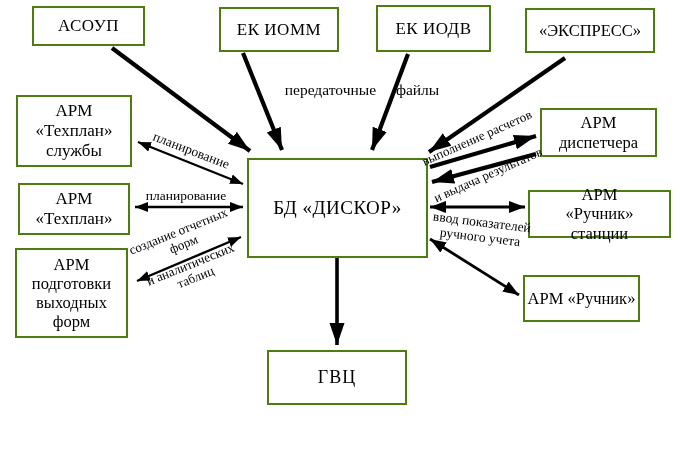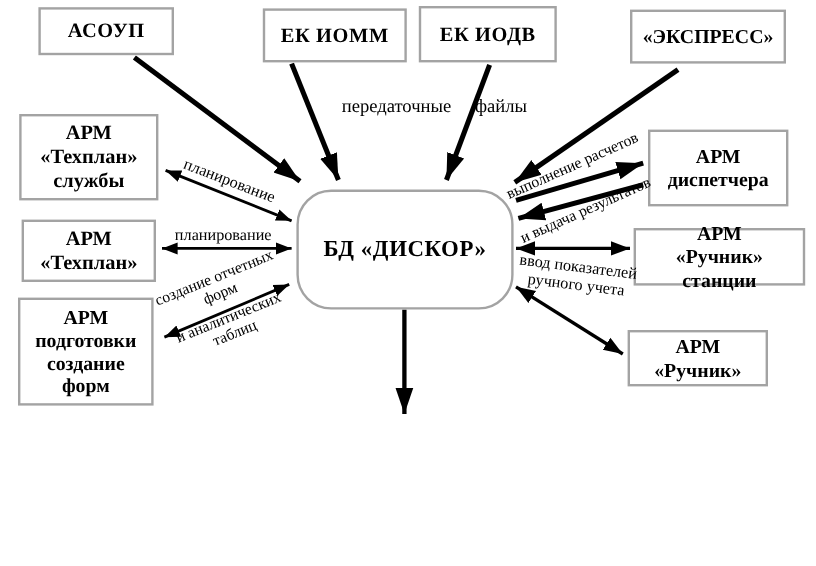--- a/index.html
+++ b/index.html
@@ -4,34 +4,34 @@
 <style>
   html,body{margin:0;padding:0;background:#ffffff;}
   #page{
     position:relative;width:680px;height:472px;background:#ffffff;
     font-family:"Liberation Serif","DejaVu Serif",serif;color:#000;
     overflow:hidden;
   }
   #arrows{position:absolute;left:0;top:0;z-index:1;}
   #arrows line{stroke:#000;}
   .box{
-    position:absolute;z-index:2;background:#ffffff;border:2px solid #a3a3a3;
+    position:absolute;z-index:2;background:#ffffff;border:2px solid #4d7c0f;
     display:flex;align-items:center;justify-content:center;text-align:center;
-    font-size:17px;line-height:1.16;box-sizing:border-box;font-weight:bold;
+    font-size:17px;line-height:1.16;box-sizing:border-box;
   }
   
   #b-asoup{left:32px;top:6px;width:113px;height:40px;letter-spacing:.5px;}
   #b-iomm{left:195px;top:7px;width:120px;height:45px;letter-spacing:.5px;margin-left:24px;}
-  #b-iodv{left:349px;top:5px;width:115px;height:47px;letter-spacing:.5px;}
+  #b-iodv{left:376px;top:5px;width:115px;height:47px;letter-spacing:.5px;}
   #b-express{left:525px;top:8px;width:130px;height:45px;font-size:16.5px;}
   #b-sluzhby{left:16px;top:95px;width:116px;height:72px;padding:0 13px;}
   #b-tehplan{left:18px;top:183px;width:112px;height:52px;padding:16px 11px;}
   #b-podgot{left:15px;top:248px;width:113px;height:90px;padding:0 7px;font-size:16.5px;}
-  #b-diskor{left:247px;top:158px;width:181px;height:100px;border-width:2.5px;font-size:19px;letter-spacing:.5px;border-radius:29px;}
-  #b-dispetcher{left:540px;top:108px;width:117px;height:64px;padding:0 9px;font-size:16.5px;}
+  #b-diskor{left:247px;top:158px;width:181px;height:100px;border-width:2.5px;font-size:19px;letter-spacing:.5px;}
+  #b-dispetcher{left:540px;top:108px;width:117px;height:49px;padding:0 9px;font-size:16.5px;}
   #b-ruchstan{left:528px;top:190px;width:143px;height:48px;padding:0 18px;font-size:16.5px;}
   #b-ruchnik{left:523px;top:275px;width:117px;height:47px;font-size:16.5px;}
   #b-gvc{left:267px;top:350px;width:140px;height:55px;font-size:18px;letter-spacing:1px;}
 
   .lbl{
     position:absolute;z-index:3;font-size:13px;line-height:1.08;
     text-align:center;white-space:nowrap;transform-origin:center;
   }
   #l-peredat{left:362px;top:90px;transform:translate(-50%,-50%);font-size:15.5px;word-spacing:16px;}
   #l-plan1{left:191px;top:151px;transform:translate(-50%,-50%) rotate(21deg);font-size:13.5px;}
@@ -83,28 +83,29 @@
     <line x1="337" y1="258" x2="337" y2="345" stroke-width="3.6" marker-end="url(#mB)"></line>
   </svg>
 
   <div class="box" id="b-asoup">АСОУП</div>
   <div class="box" id="b-iomm">ЕК ИОММ</div>
   <div class="box" id="b-iodv">ЕК ИОДВ</div>
   <div class="box" id="b-express">«ЭКСПРЕСС»</div>
 
   <div class="box" id="b-sluzhby">АРМ «Техплан» службы</div>
   <div class="box" id="b-tehplan">АРМ «Техплан»</div>
-  <div class="box" id="b-podgot">АРМ подготовки создание форм</div>
+  <div class="box" id="b-podgot">АРМ подготовки выходных форм</div>
 
   <div class="box" id="b-diskor">БД «ДИСКОР»</div>
 
   <div class="box" id="b-dispetcher">АРМ диспетчера</div>
   <div class="box" id="b-ruchstan">АРМ «Ручник» станции</div>
   <div class="box" id="b-ruchnik">АРМ «Ручник»</div>
 
+  <div class="box" id="b-gvc">ГВЦ</div>
 
   <div class="lbl" id="l-peredat">передаточные файлы</div>
   <div class="lbl" id="l-plan1">планирование</div>
   <div class="lbl" id="l-plan2">планирование</div>
   <div class="lbl" id="l-sozd">создание отчетных форм</div>
   <div class="lbl" id="l-analit">и аналитических таблиц</div>
   <div class="lbl" id="l-vypoln">выполнение расчетов</div>
   <div class="lbl" id="l-vydacha">и выдача результатов</div>
   <div class="lbl" id="l-vvod">
     <div>ввод показателей</div>

